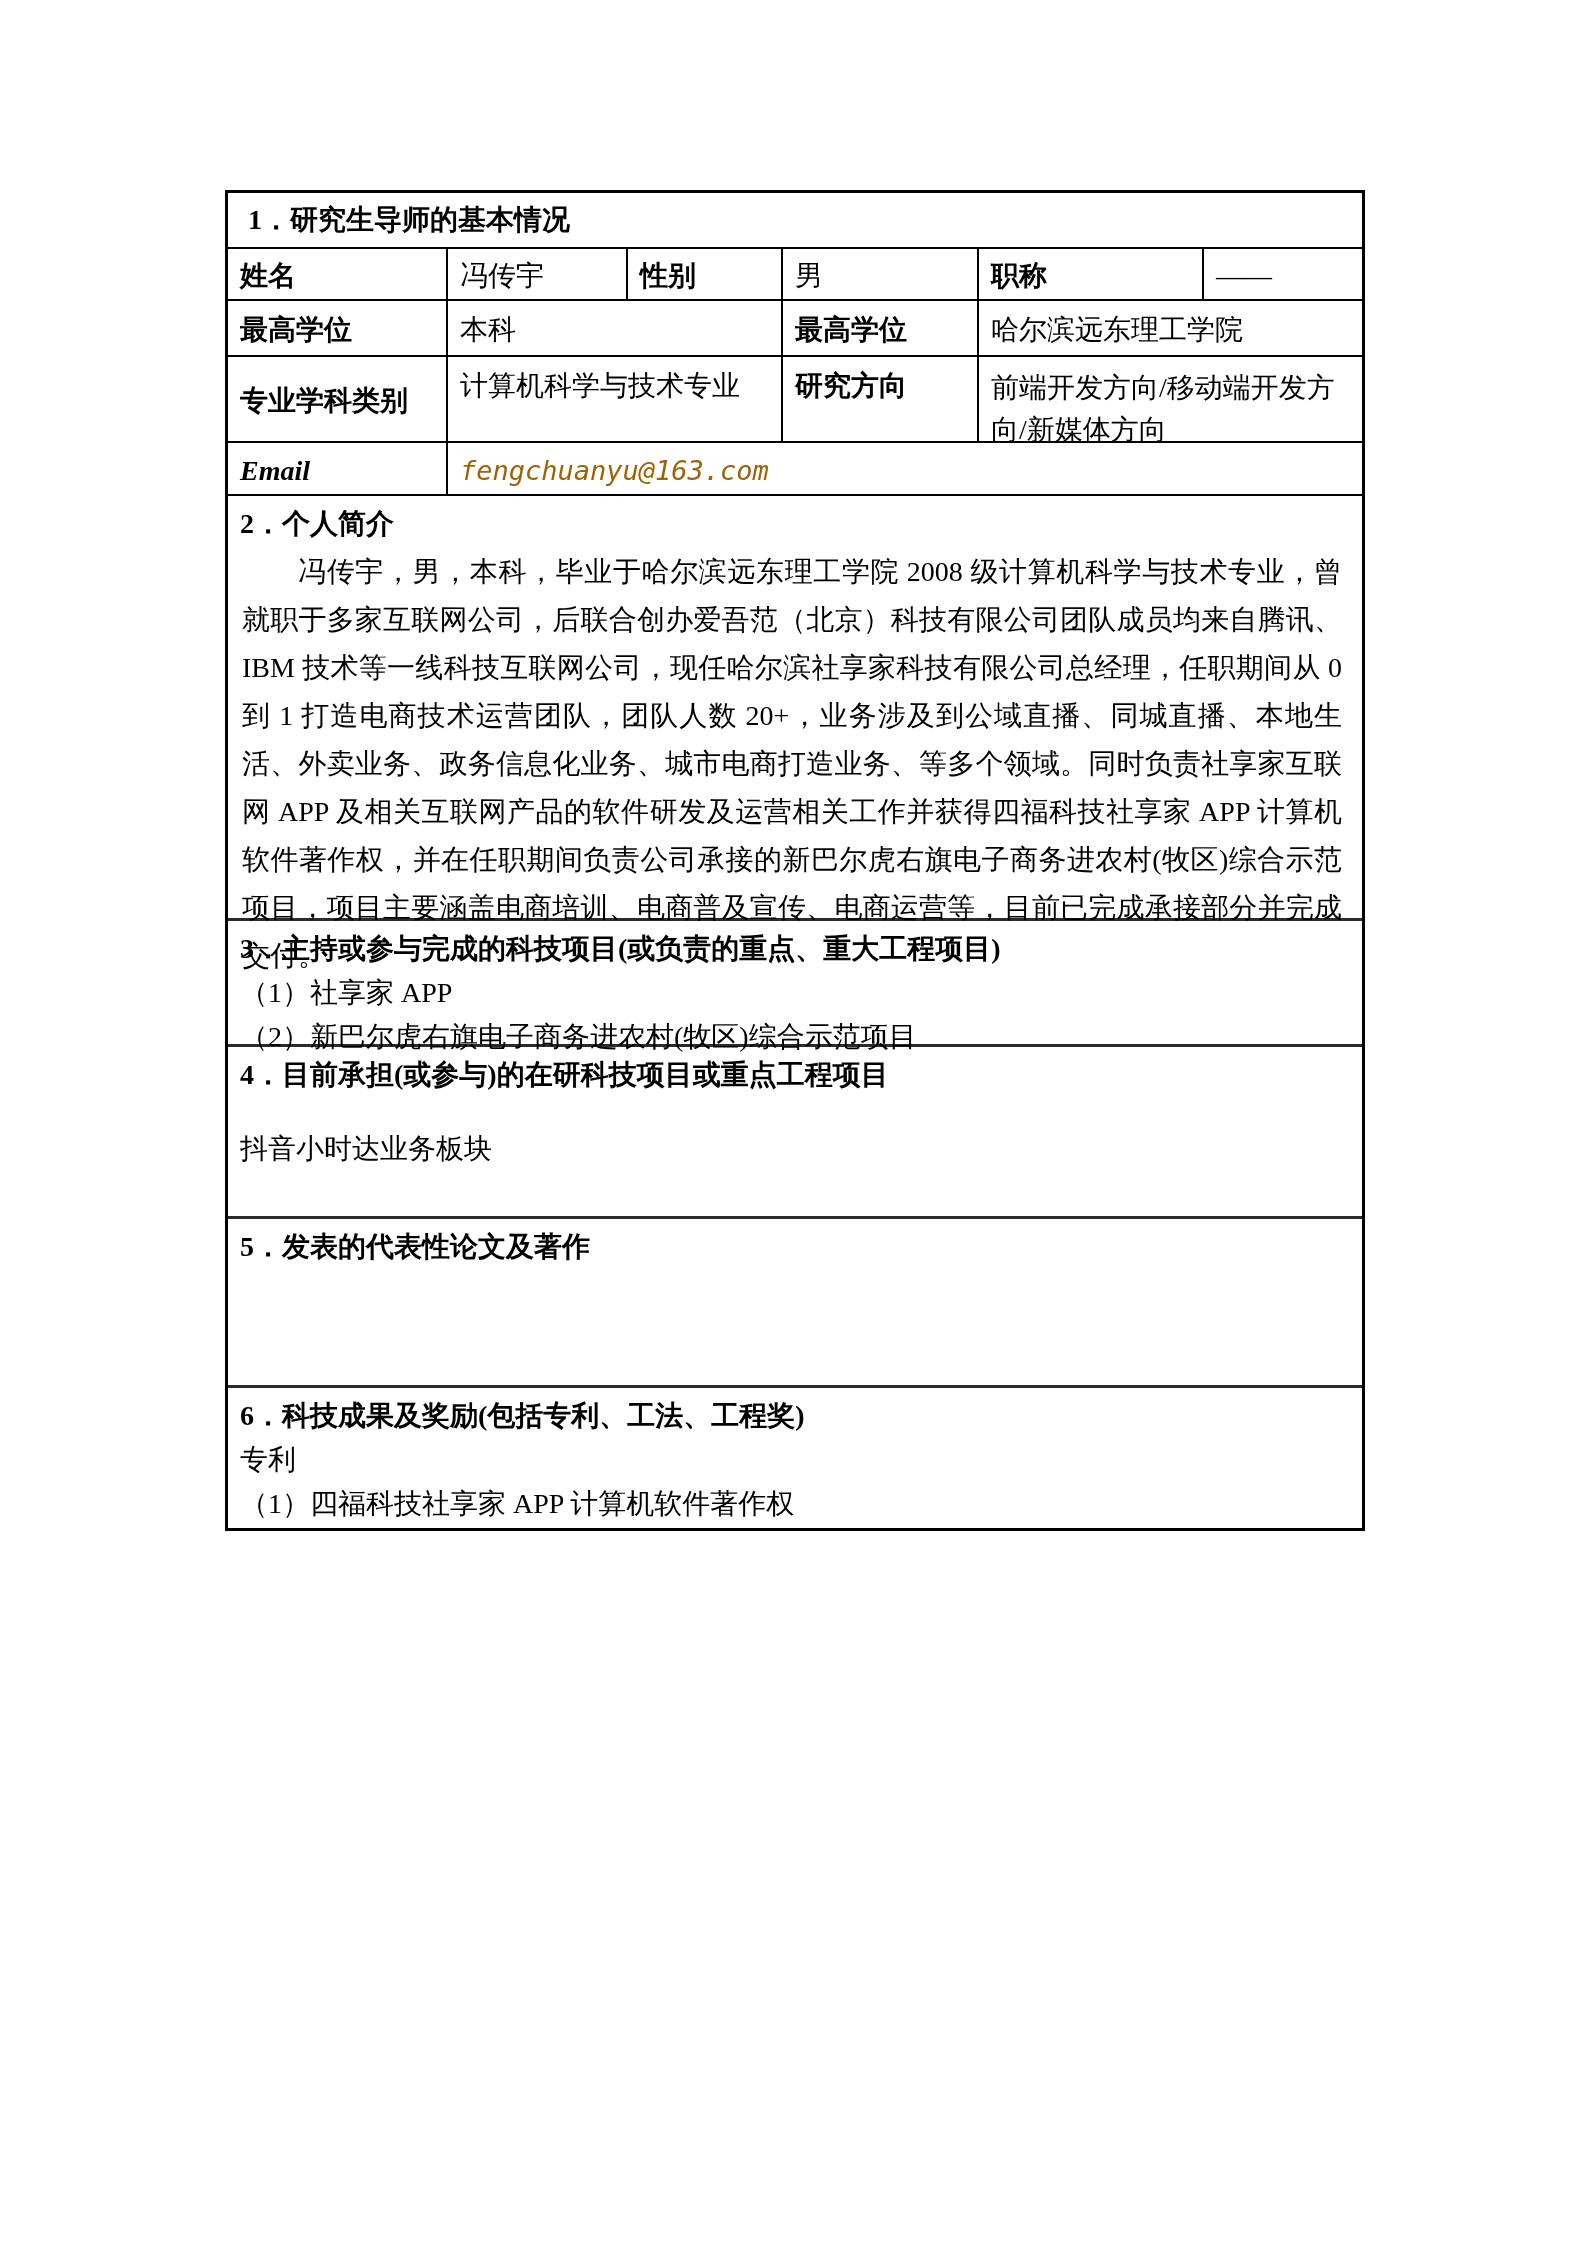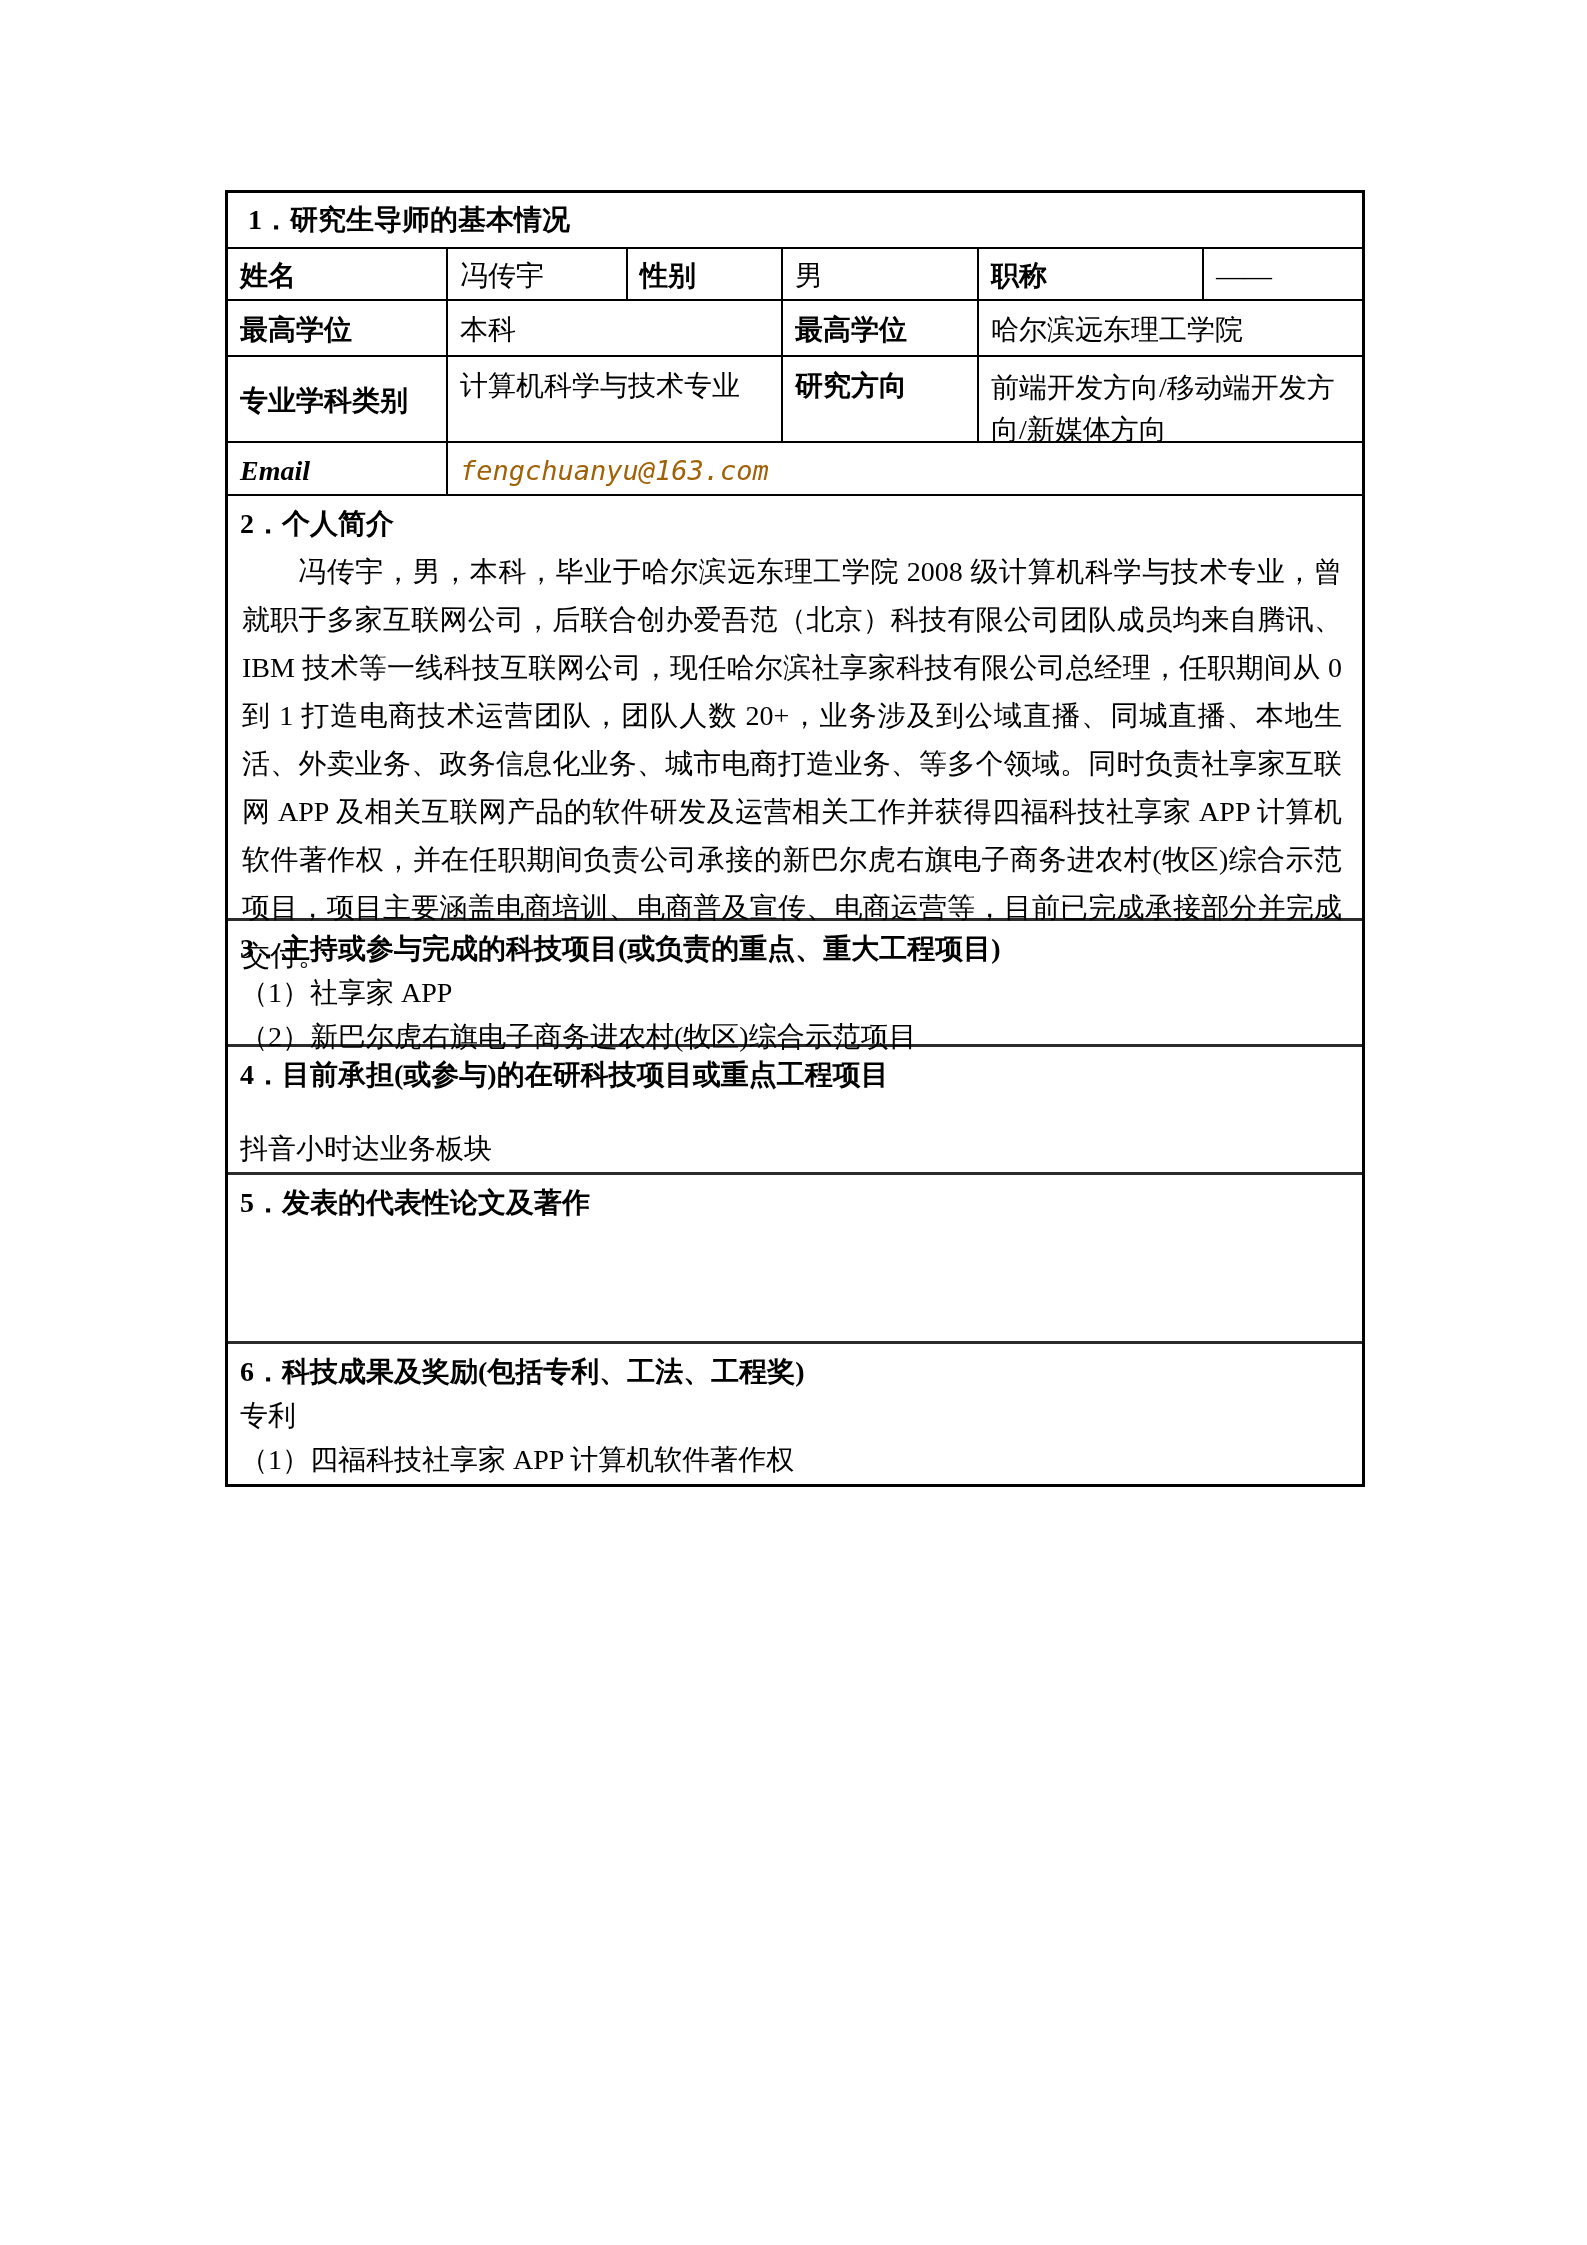--- a/index.html
+++ b/index.html
@@ -82,21 +82,21 @@
     text-align: justify;
     text-indent: 2em;
     line-height: 48px;
     margin: 2px 6px 0 2px;
   }
   .item-line {
     line-height: 44px;
   }
   .s2 { height: 425px; }
   .s3 { height: 126px; }
-  .s4 { height: 128px; }
+  .s4 { height: 172px; }
   .s5 { height: 169px; }
   .s6 { height: 140px; }
   .s4-content { margin-top: 30px; line-height: 44px; }
   .s6-sub { line-height: 44px; }
 </style>
 </head>
 <body>
 
 <div class="page">
   <div class="doc-table">

